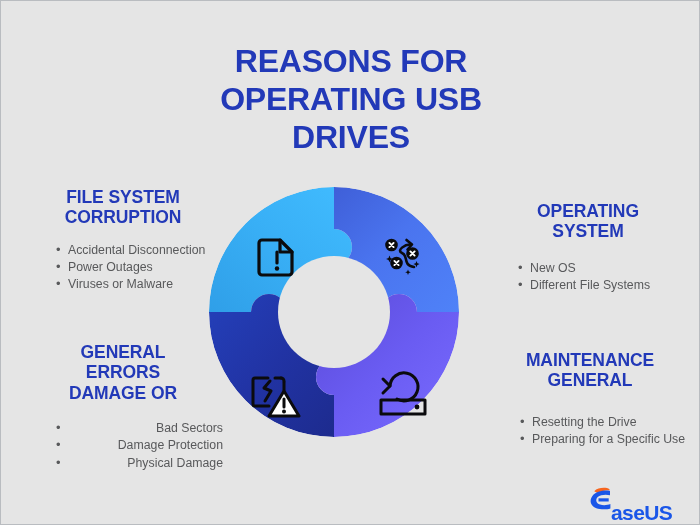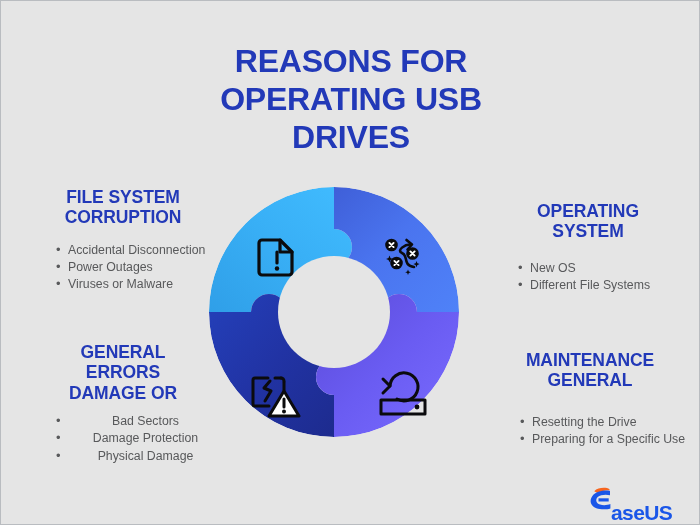--- a/index.html
+++ b/index.html
@@ -60,21 +60,21 @@
     color:#58595b;
   }
 
   .q-tl{left:22px;top:186px;width:200px;text-align:center;}
   .q-tl ul{margin:14px 0 0 32px;text-align:left;}
 
   .q-tr{left:484px;top:178px;width:206px;text-align:center;margin-top:22px;}
   .q-tr ul{margin:18px 0 0 32px;text-align:left;}
 
   .q-bl{left:22px;top:341px;width:200px;text-align:center;}
-  .q-bl ul{margin:10px 0 0 32px;text-align:center;}
+  .q-bl ul{margin:17px 0 0 32px;text-align:right;}
 
   .q-br{left:484px;top:349px;width:210px;text-align:center;}
   .q-br ul{margin:23px 0 0 34px;text-align:left;}
   .q-br li{white-space:nowrap;}
 
   
   .donut{
     position:absolute;
     left:208px;top:186px;
     width:250px;height:250px;

